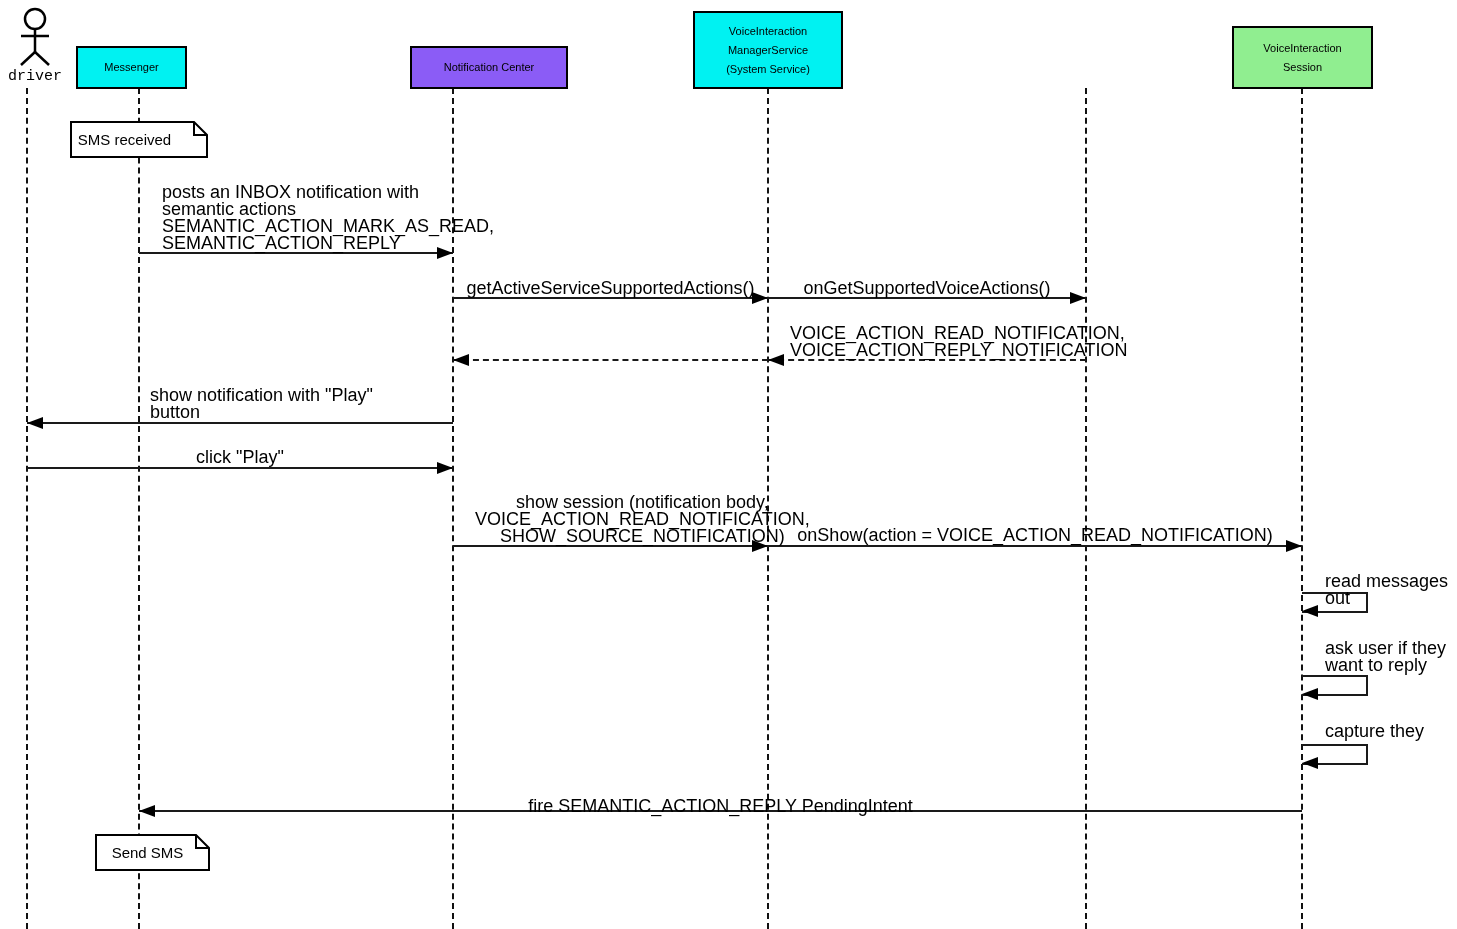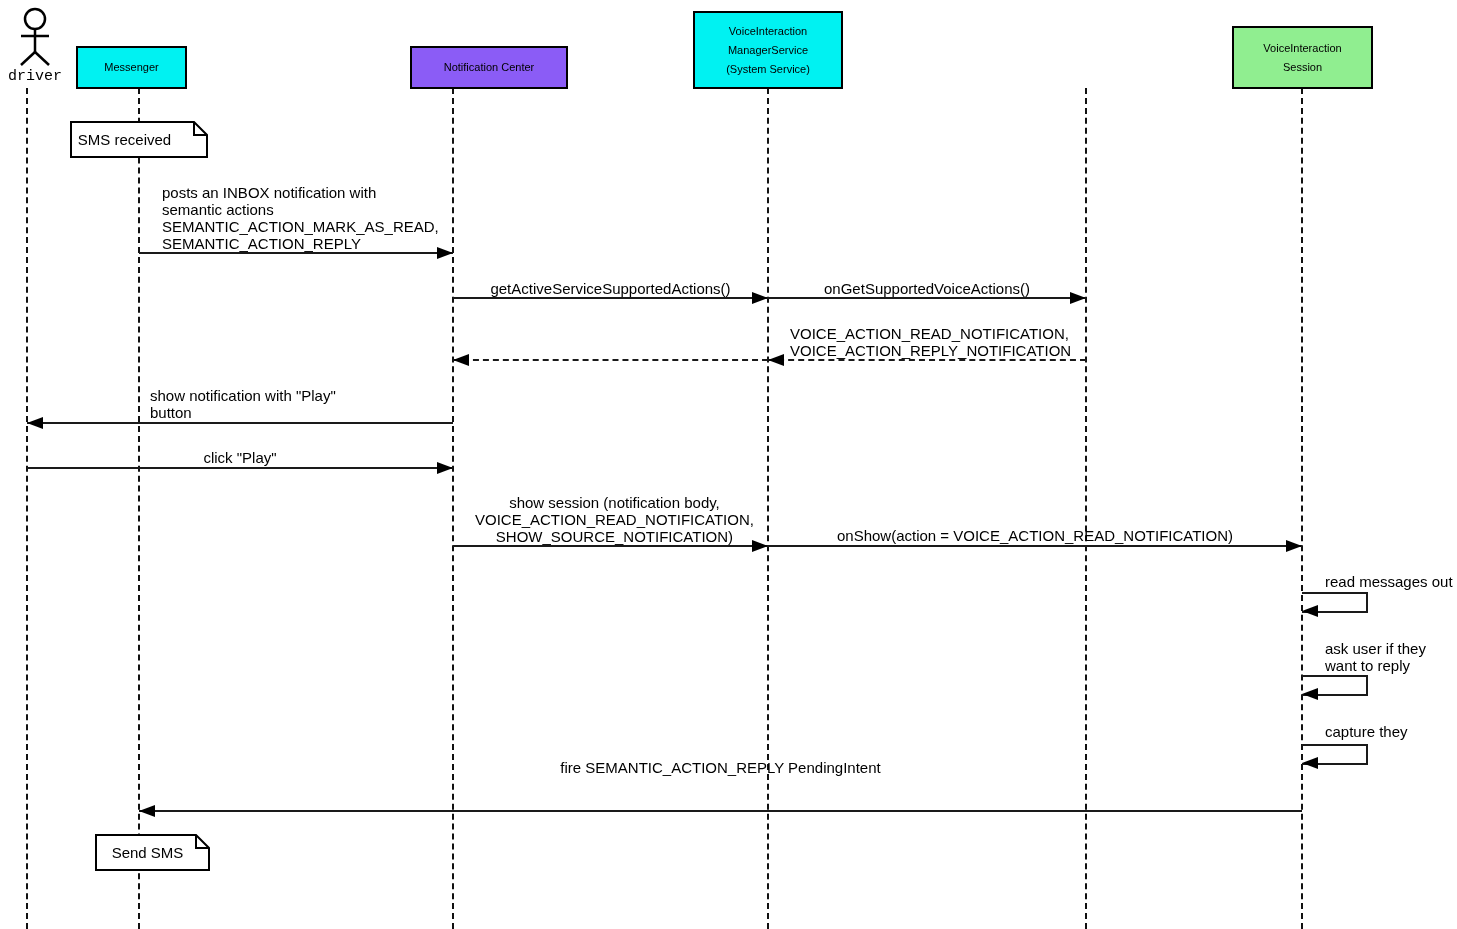--- a/index.html
+++ b/index.html
@@ -41,21 +41,21 @@
     position:absolute;
     width:0;height:0;
     border-top:6px solid transparent;
     border-bottom:6px solid transparent;
     z-index:4;
   }
   .arrow-right{border-left:16px solid #000;}
   .arrow-left{border-right:16px solid #000;}
   .msg-label{
     position:absolute;
-    font-size:15px;
+    font-size:18px;
     line-height:17px;
     white-space:pre-line;
     z-index:3;
   }
   .msg-label.center{text-align:center;}
   .self-loop{
     position:absolute;
     box-sizing:border-box;
     border:2px solid #1a1a1a;
     border-left:none;
@@ -193,21 +193,21 @@
     <span class="arrow-left" style="left:1302px;top:688px;"></span>
   </div>
 
   <div>
     <div class="msg-label" style="left:1325px;top:723px;">capture they</div>
     <div class="self-loop" style="left:1302px;top:744px;width:66px;height:21px;"></div>
     <span class="arrow-left" style="left:1302px;top:757px;"></span>
   </div>
 
   <div>
-    <div class="msg-label center" style="left:139px;width:1163px;top:759px;">fire SEMANTIC_ACTION_REPLY PendingIntent</div>
+    <div class="msg-label center" style="left:139px;width:1163px;top:798px;">fire SEMANTIC_ACTION_REPLY PendingIntent</div>
     <div class="msg-line" style="left:139px;top:810px;width:1163px;"></div>
     <span class="arrow-left" style="left:139px;top:805px;"></span>
   </div>
 
   <div class="note" style="left:82px;top:834px;width:115px;height:37px;margin-left:13px;">
     <svg width="115" height="37" viewBox="0 0 115 37">
       <polygon points="1,1 101,1 114,14 114,36 1,36" fill="#fff" stroke="#000" stroke-width="2"></polygon>
       <polyline points="101,1 101,14 114,14" fill="none" stroke="#000" stroke-width="2"></polyline>
     </svg>
     <div class="note-text">Send SMS</div>

